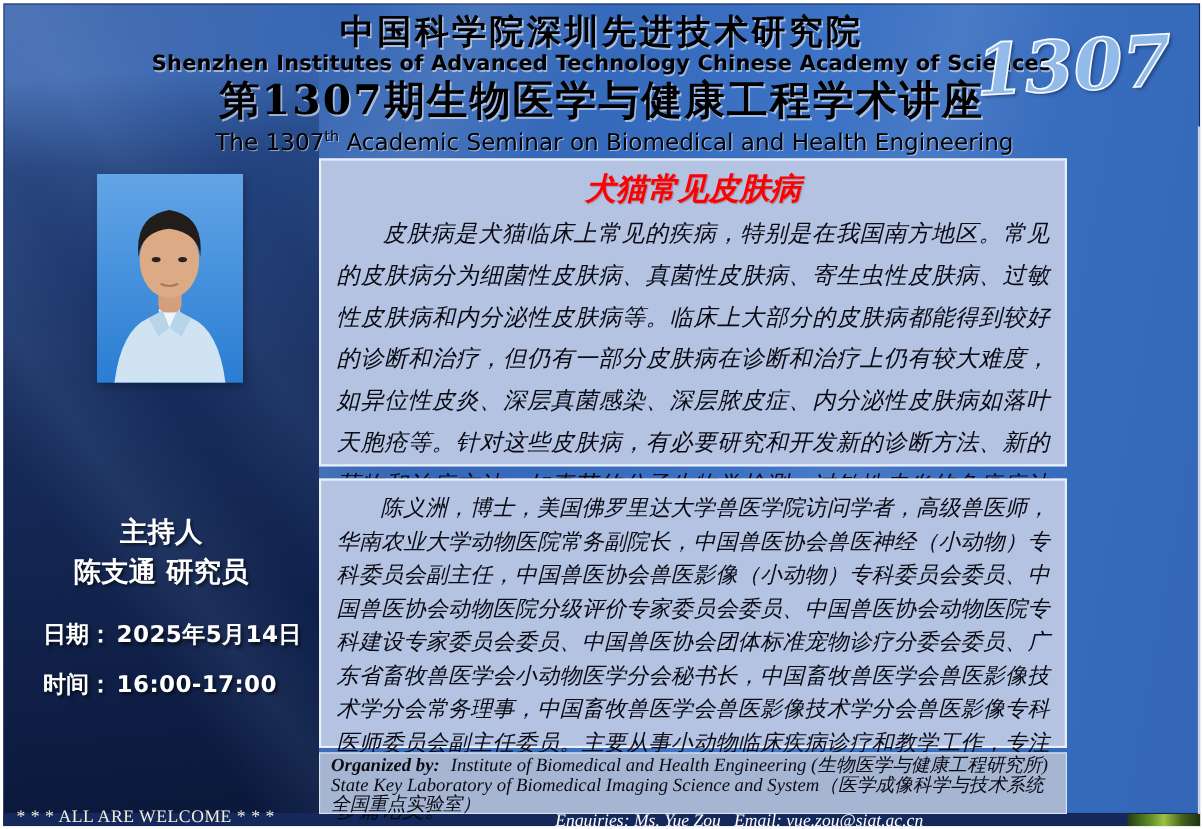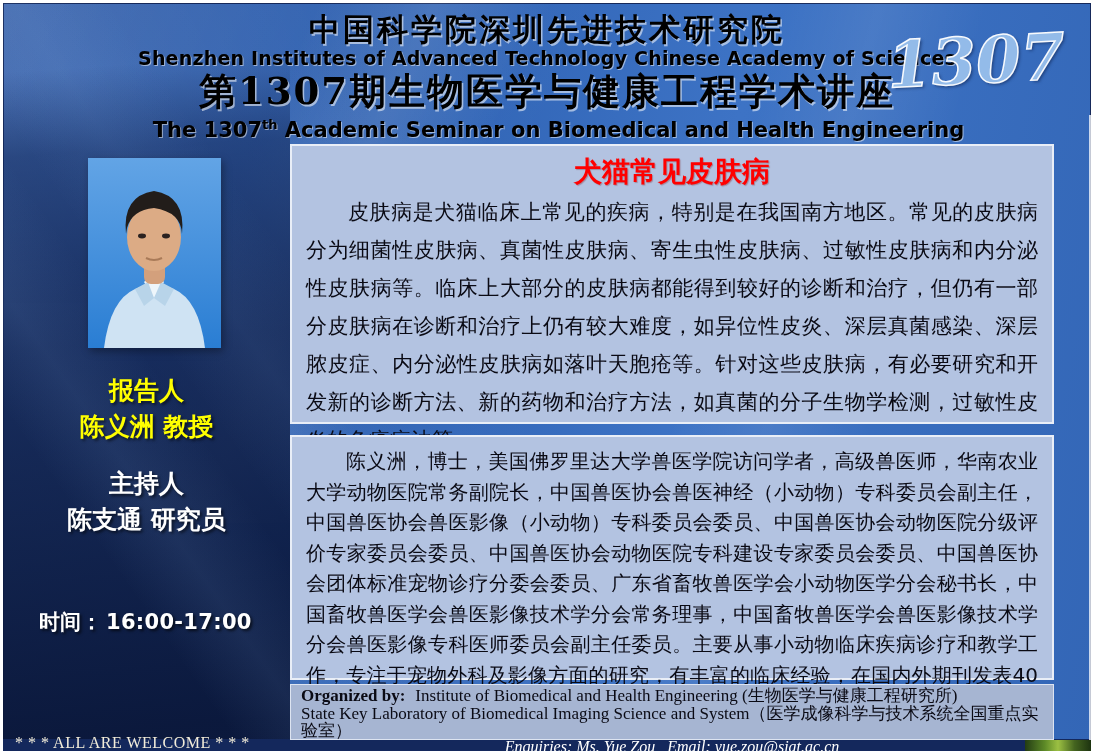--- a/index.html
+++ b/index.html
@@ -39,21 +39,21 @@
   
   .header{position:absolute; left:0; top:8px; width:100%; text-align:center; color:#000;}
   .org-cn{font-family:"DejaVu Serif","Liberation Serif",serif; font-weight:bold;
     font-size:31px; letter-spacing:3px; line-height:36px;
     text-shadow:1.5px 1.5px 0 rgba(255,255,255,0.55);text-align:center;}
   .org-en{font-size:19px; font-weight:bold; line-height:23px; letter-spacing:0.2px;
     text-shadow:1px 1px 0 rgba(255,255,255,0.5);}
   .sem-cn{font-family:"DejaVu Serif","Liberation Serif",serif; font-weight:bold;
     font-size:37px; letter-spacing:2px; line-height:42px;
     text-shadow:1.5px 1.5px 0 rgba(255,255,255,0.55);}
-  .sem-en{font-size:21px; font-weight:bold; line-height:25px;
+  .sem-en{font-size:21px; font-weight:normal; line-height:25px;
     text-shadow:1px 1px 0 rgba(255,255,255,0.5);margin-left:23px;}
   .sem-en sup{font-size:13px;}
   .badge{position:absolute; right:26px; top:20px;
     font-family:"DejaVu Serif","Liberation Serif",serif; font-style:italic; font-weight:bold;
     font-size:64px; color:#93bbe9; transform:rotate(-3deg);
     -webkit-text-stroke:1.5px rgba(255,255,255,0.95);
     text-shadow:2px 2px 3px rgba(15,35,80,0.55);}
 
   
   .photo{position:absolute; left:85px; top:155px; width:133px; height:190px;
@@ -65,22 +65,22 @@
   .host-block{top:463px; color:#ffffff;}
   .sched{position:absolute; left:36px; color:#fff; font-weight:bold; font-size:21px;
     text-shadow:2px 2px 3px rgba(0,0,0,0.65); white-space:nowrap;}
   .sched .val{margin-left:4px; letter-spacing:0.3px;}
   .row-date{top:560px;} .row-time{top:605px;} .row-venue{top:649px;}
   .welcome{position:absolute; left:12px; top:731px; color:#f3edda;
     font-family:"Liberation Serif","DejaVu Serif",serif; font-size:16px;
     letter-spacing:0.5px; white-space:pre;}
 
   
-  .box{position:absolute; left:287px; width:764px; box-sizing:border-box;
-    background:#b3c3e1; border:2px solid #e9eef7; color:#0a0a14;}
+  .box{position:absolute; left:287px; width:680px; box-sizing:border-box;
+    background:#b3c3e1; border:2px solid #e9eef7; color:#0a0a14;font-style:italic;}
   .abstract-box{top:141px; height:280px; padding:5px 14px 6px;}
   .talk-title{text-align:center; color:#ff0000; font-weight:bold; font-size:28px;
     line-height:38px; margin:2px 0 2px; text-shadow:1px 1px 1px rgba(120,0,0,0.3);}
   .abstract-text{font-size:21px; line-height:38px; text-align:justify;
     text-indent:2em; margin:0;}
   .bio-box{top:432px; height:245px; padding:9px 14px;}
   .bio-text{font-size:20px; line-height:30.5px; text-align:justify;
     text-indent:2em; margin:0;}
   .org-box{top:681px; height:56px; padding:2px 10px; background:#a6b5d2;
     border:1px solid #dde4f1; font-family:"Liberation Serif","DejaVu Serif",serif;
@@ -124,29 +124,26 @@
     <path d="M47 131 L60 124 L66 140 L56 148 Z" fill="#b8d4e9"></path>
     <path d="M86 131 L73 124 L66 140 L77 148 Z" fill="#b8d4e9"></path>
     <rect x="56" y="102" width="21" height="24" rx="7" fill="#d3a07c"></rect>
     <ellipse cx="66" cy="79" rx="27" ry="34" fill="#dcab85"></ellipse>
     <path d="M38 76 Q34 38 66 33 Q98 38 94 76 Q93 54 66 50 Q44 52 39 70 Z" fill="#221d1a"></path>
     <ellipse cx="54" cy="78" rx="4" ry="2.4" fill="#2b2220"></ellipse>
     <ellipse cx="78" cy="78" rx="4" ry="2.4" fill="#2b2220"></ellipse>
     <path d="M58 100 Q66 104 74 100" stroke="#a97a58" stroke-width="2" fill="none"></path>
   </svg>
 
-  <div class="person-block speaker-block">
-    <div>报告人</div>
-    <div>陈义洲 教授</div>
-  </div>
   <div class="person-block host-block">
     <div>主持人</div>
     <div>陈支通 研究员</div>
   </div>
 
+  <div class="sched row-date"><span>日期：</span><span class="val">2025年5月14日</span></div>
   <div class="sched row-time"><span>时间：</span><span class="val">16:00-17:00</span></div>
 
   <div class="welcome">* * * ALL ARE WELCOME * * *</div>
 
   <div class="box abstract-box">
     <div class="talk-title">犬猫常见皮肤病</div>
     <p class="abstract-text">皮肤病是犬猫临床上常见的疾病，特别是在我国南方地区。常见的皮肤病分为细菌性皮肤病、真菌性皮肤病、寄生虫性皮肤病、过敏性皮肤病和内分泌性皮肤病等。临床上大部分的皮肤病都能得到较好的诊断和治疗，但仍有一部分皮肤病在诊断和治疗上仍有较大难度，如异位性皮炎、深层真菌感染、深层脓皮症、内分泌性皮肤病如落叶天胞疮等。针对这些皮肤病，有必要研究和开发新的诊断方法、新的药物和治疗方法，如真菌的分子生物学检测，过敏性皮炎的免疫疗法等。</p>
   </div>
 
   <div class="box bio-box">

